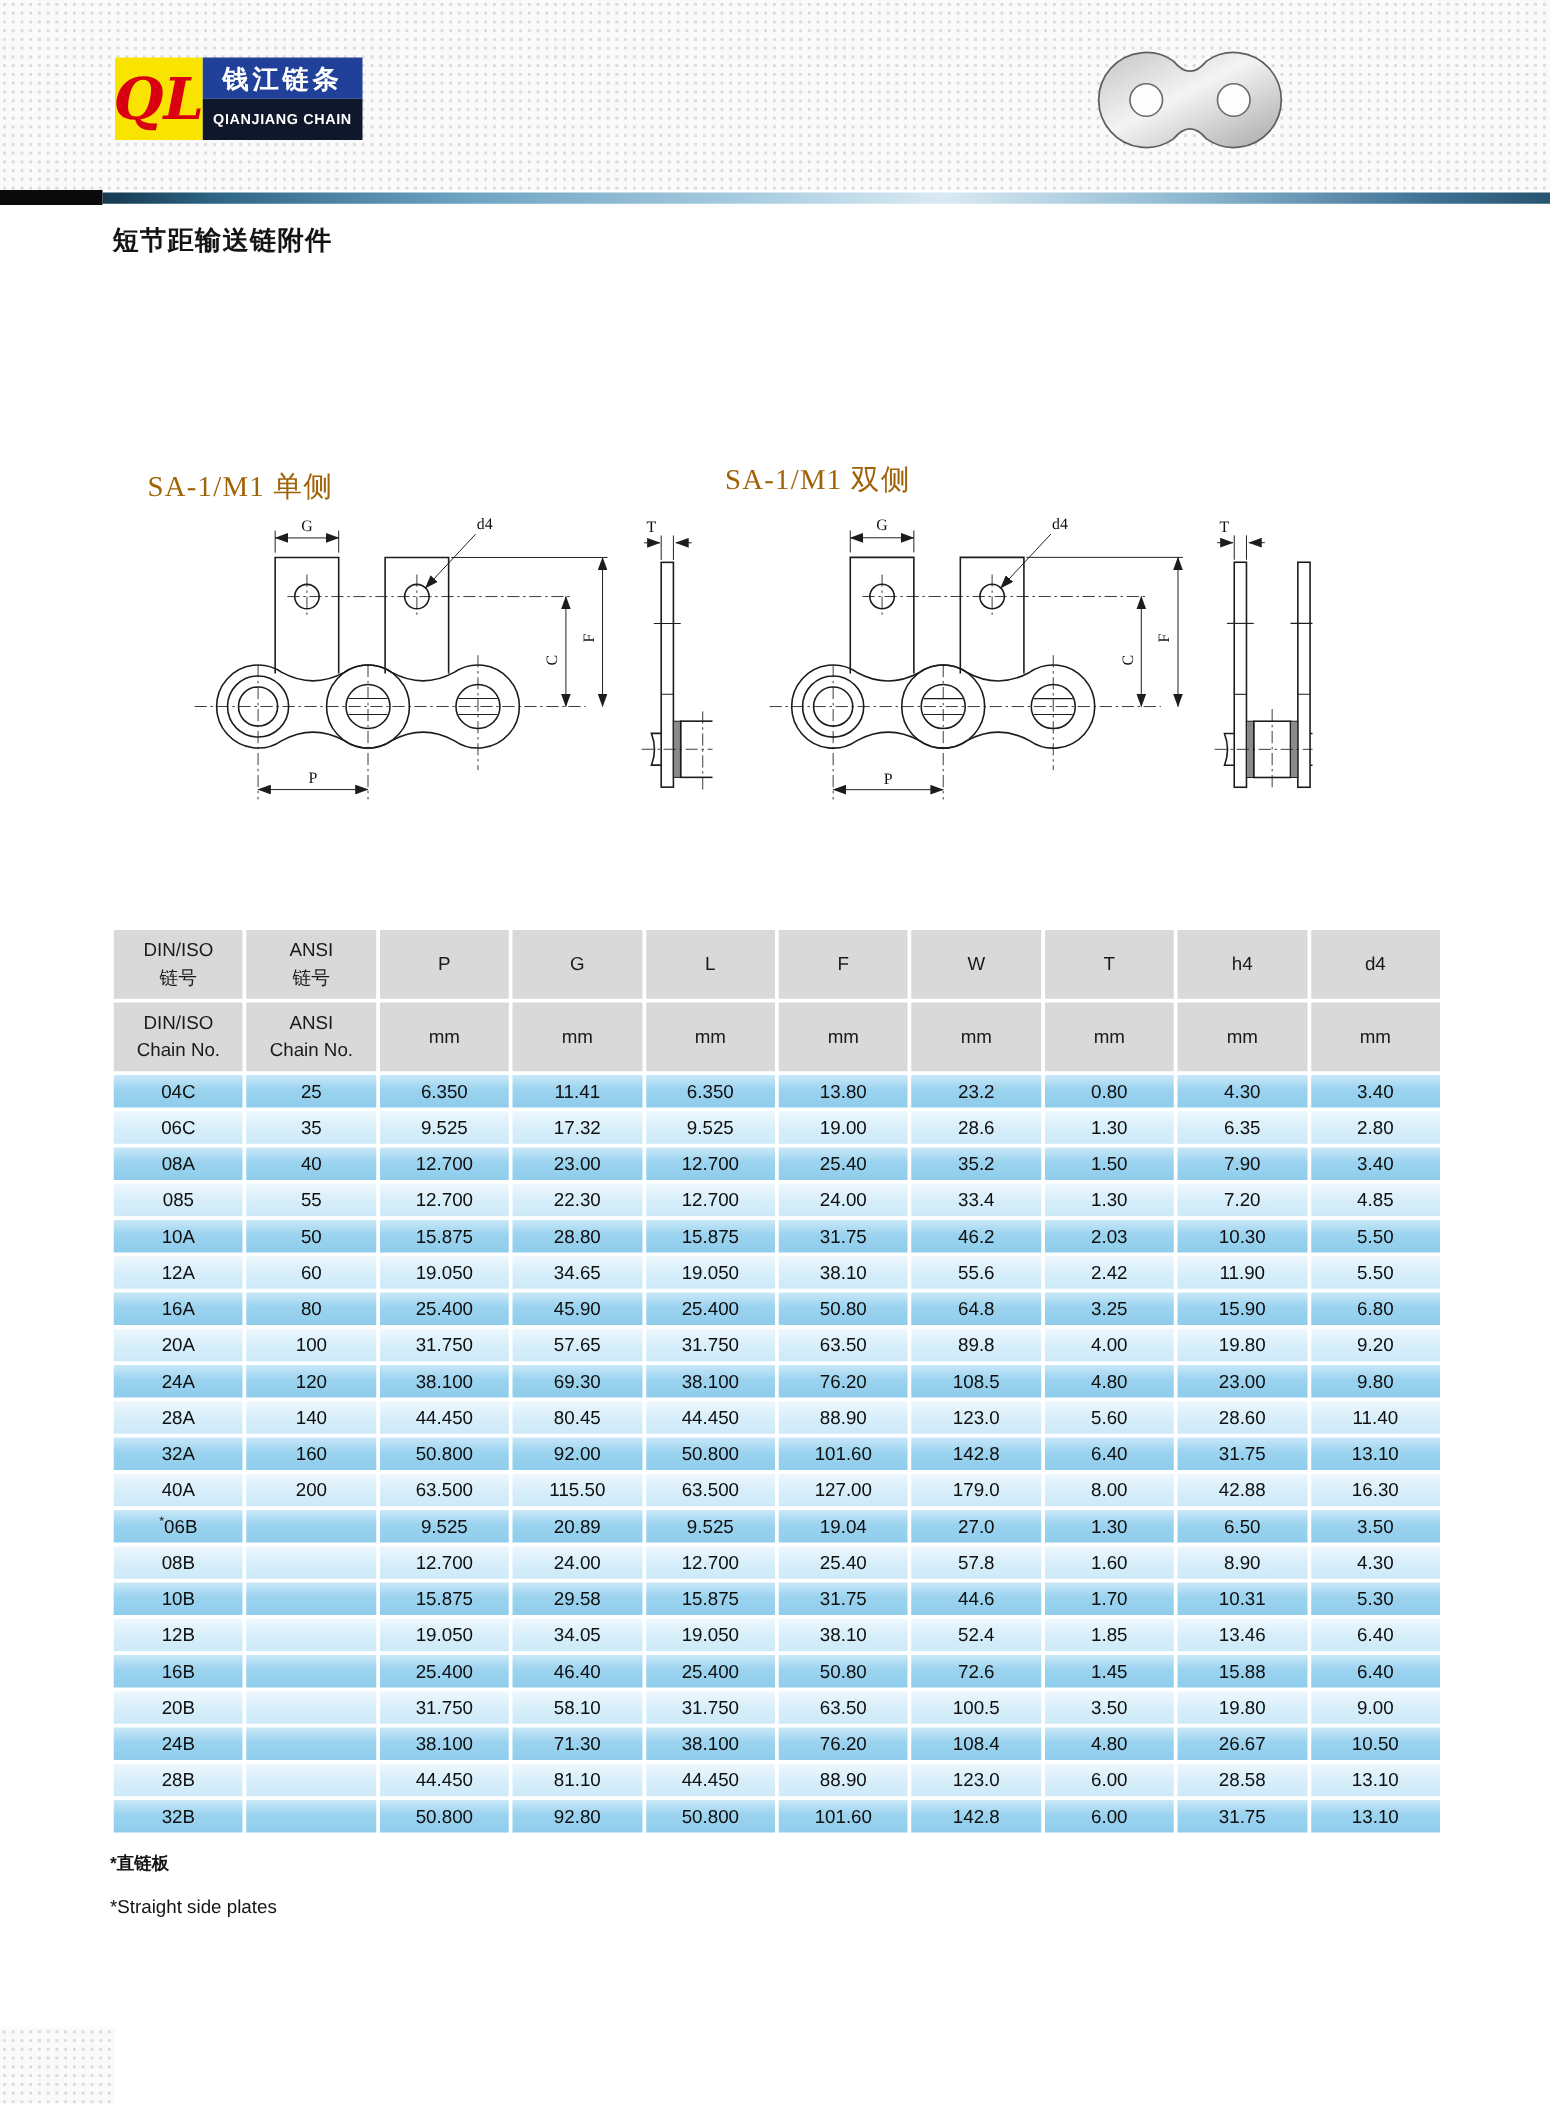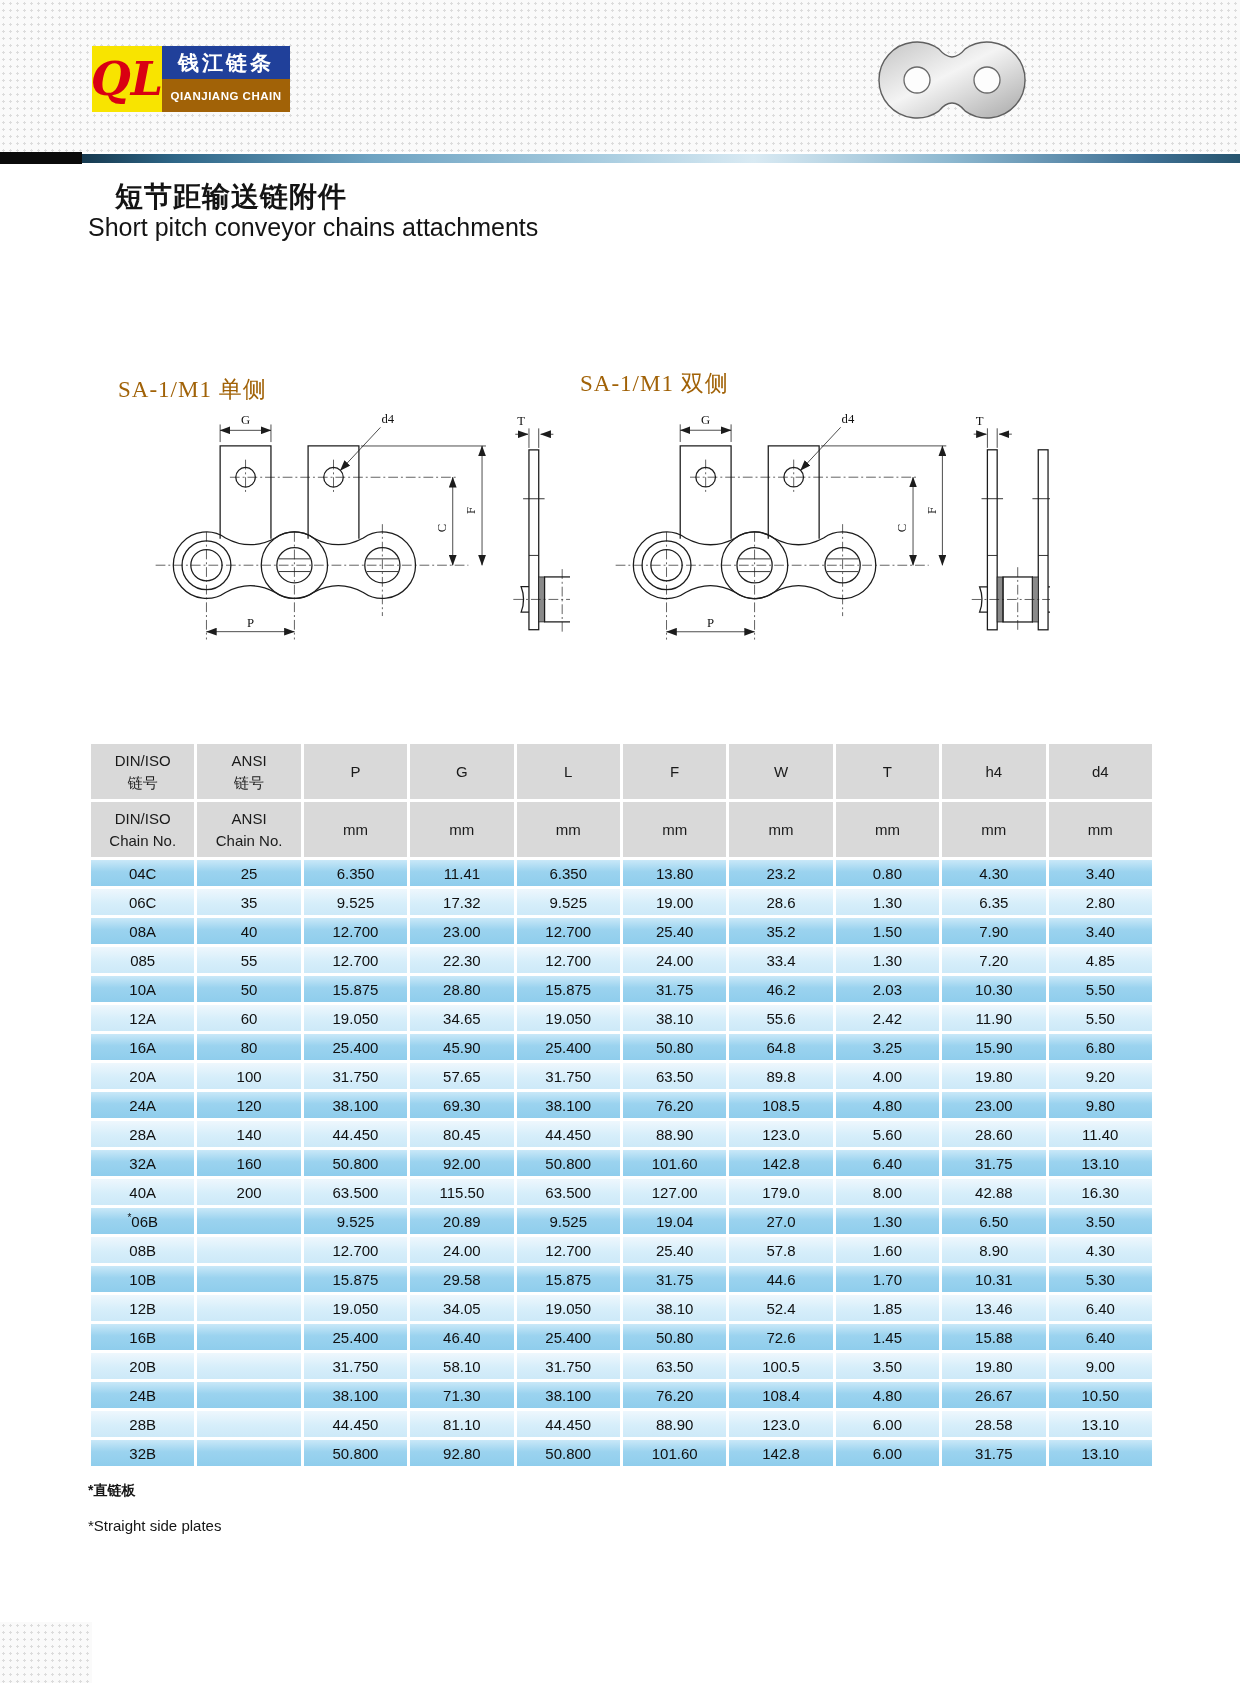--- a/index.html
+++ b/index.html
@@ -10,24 +10,24 @@
           background-size:7px 7px;}
   .header-band{position:absolute;left:0;top:0;width:1240px;height:152px;}
   .divider-black{position:absolute;left:0;top:151.5px;width:82px;height:12px;background:#0a0a0a;}
   .divider-blue{position:absolute;left:82px;top:153.5px;width:1158px;height:9px;
     background:linear-gradient(to right,#16394f 0%,#2e6687 8%,#6ea3c2 25%,#a9cde0 45%,#d9eaf3 58%,#8db8d0 75%,#3f7094 92%,#27556f 100%);}
   .logo{position:absolute;left:92px;top:46px;width:198px;height:66px;display:flex;}
   .logo-left{width:70px;height:66px;background:#f8e400;position:relative;}
   .logo-right{width:128px;height:66px;display:flex;flex-direction:column;}
   .logo-blue{height:33px;background:#20409a;color:#fff;display:flex;align-items:center;justify-content:center;
              font-size:21px;font-weight:bold;letter-spacing:3px;}
-  .logo-red{height:33px;background:#a16207;color:#fff;display:flex;align-items:center;justify-content:center;
+  .logo-red{height:33px;background:#0f172a;color:#fff;display:flex;align-items:center;justify-content:center;
             font-size:11.5px;font-weight:bold;letter-spacing:0.5px;}
   .chain-plate{position:absolute;left:872px;top:34px;}
-  .title-cn{position:absolute;left:90px;top:178px;font-size:28px;font-weight:bold;letter-spacing:1px;margin-left:25px;}
+  .title-cn{position:absolute;left:90px;top:178px;font-size:21px;font-weight:bold;letter-spacing:1px;}
   .title-en{position:absolute;left:88px;top:213px;font-size:25px;font-weight:normal;}
   .diag-label{position:absolute;font-family:"Liberation Serif", serif;font-size:23px;letter-spacing:1px;color:#a16207;}
   .diag-label.one{left:118px;top:374px;}
   .diag-label.two{left:580px;top:368px;}
   .diag-svg{position:absolute;top:406px;}
   .diag-svg.one{left:140px;width:430px;height:250px;}
   .diag-svg.two{left:600px;width:450px;height:250px;}
   .diag-svg svg{width:100%;height:100%;}
   .draw{stroke:#1c1c1c;fill:none;stroke-width:1.3;}
   .thin{stroke:#1c1c1c;fill:none;stroke-width:0.9;}
@@ -77,21 +77,20 @@
     </defs>
     <path d="M66.8 14.9 A38 38 0 1 0 66.8 77.1 Q80 61 93.2 77.1 A38 38 0 1 0 93.2 14.9 Q80 31 66.8 14.9 Z" fill="url(#metal)" stroke="#5f5f5f" stroke-width="1.4"></path>
     <circle cx="45" cy="46" r="13" fill="#fdfdfd" stroke="#6a6a6a" stroke-width="1.3"></circle>
     <circle cx="115" cy="46" r="13" fill="#fdfdfd" stroke="#6a6a6a" stroke-width="1.3"></circle>
   </svg>
 
   <div class="divider-black"></div>
   <div class="divider-blue"></div>
 
   <div class="title-cn">短节距输送链附件</div>
-  <div class="title-en">Short pitch conveyor chains attachments</div>
 
   <div class="diag-label one">SA-1/M1 单侧</div>
   <div class="diag-label two">SA-1/M1 双侧</div>
 
   <div class="diag-svg one">
     <svg viewBox="0 0 440 250">
 
       <line class="cl" x1="16" y1="160" x2="336" y2="160"></line>
       <line class="cl" x1="92" y1="70" x2="324" y2="70"></line>
       <line class="cl" x1="68" y1="126" x2="68" y2="236"></line>

